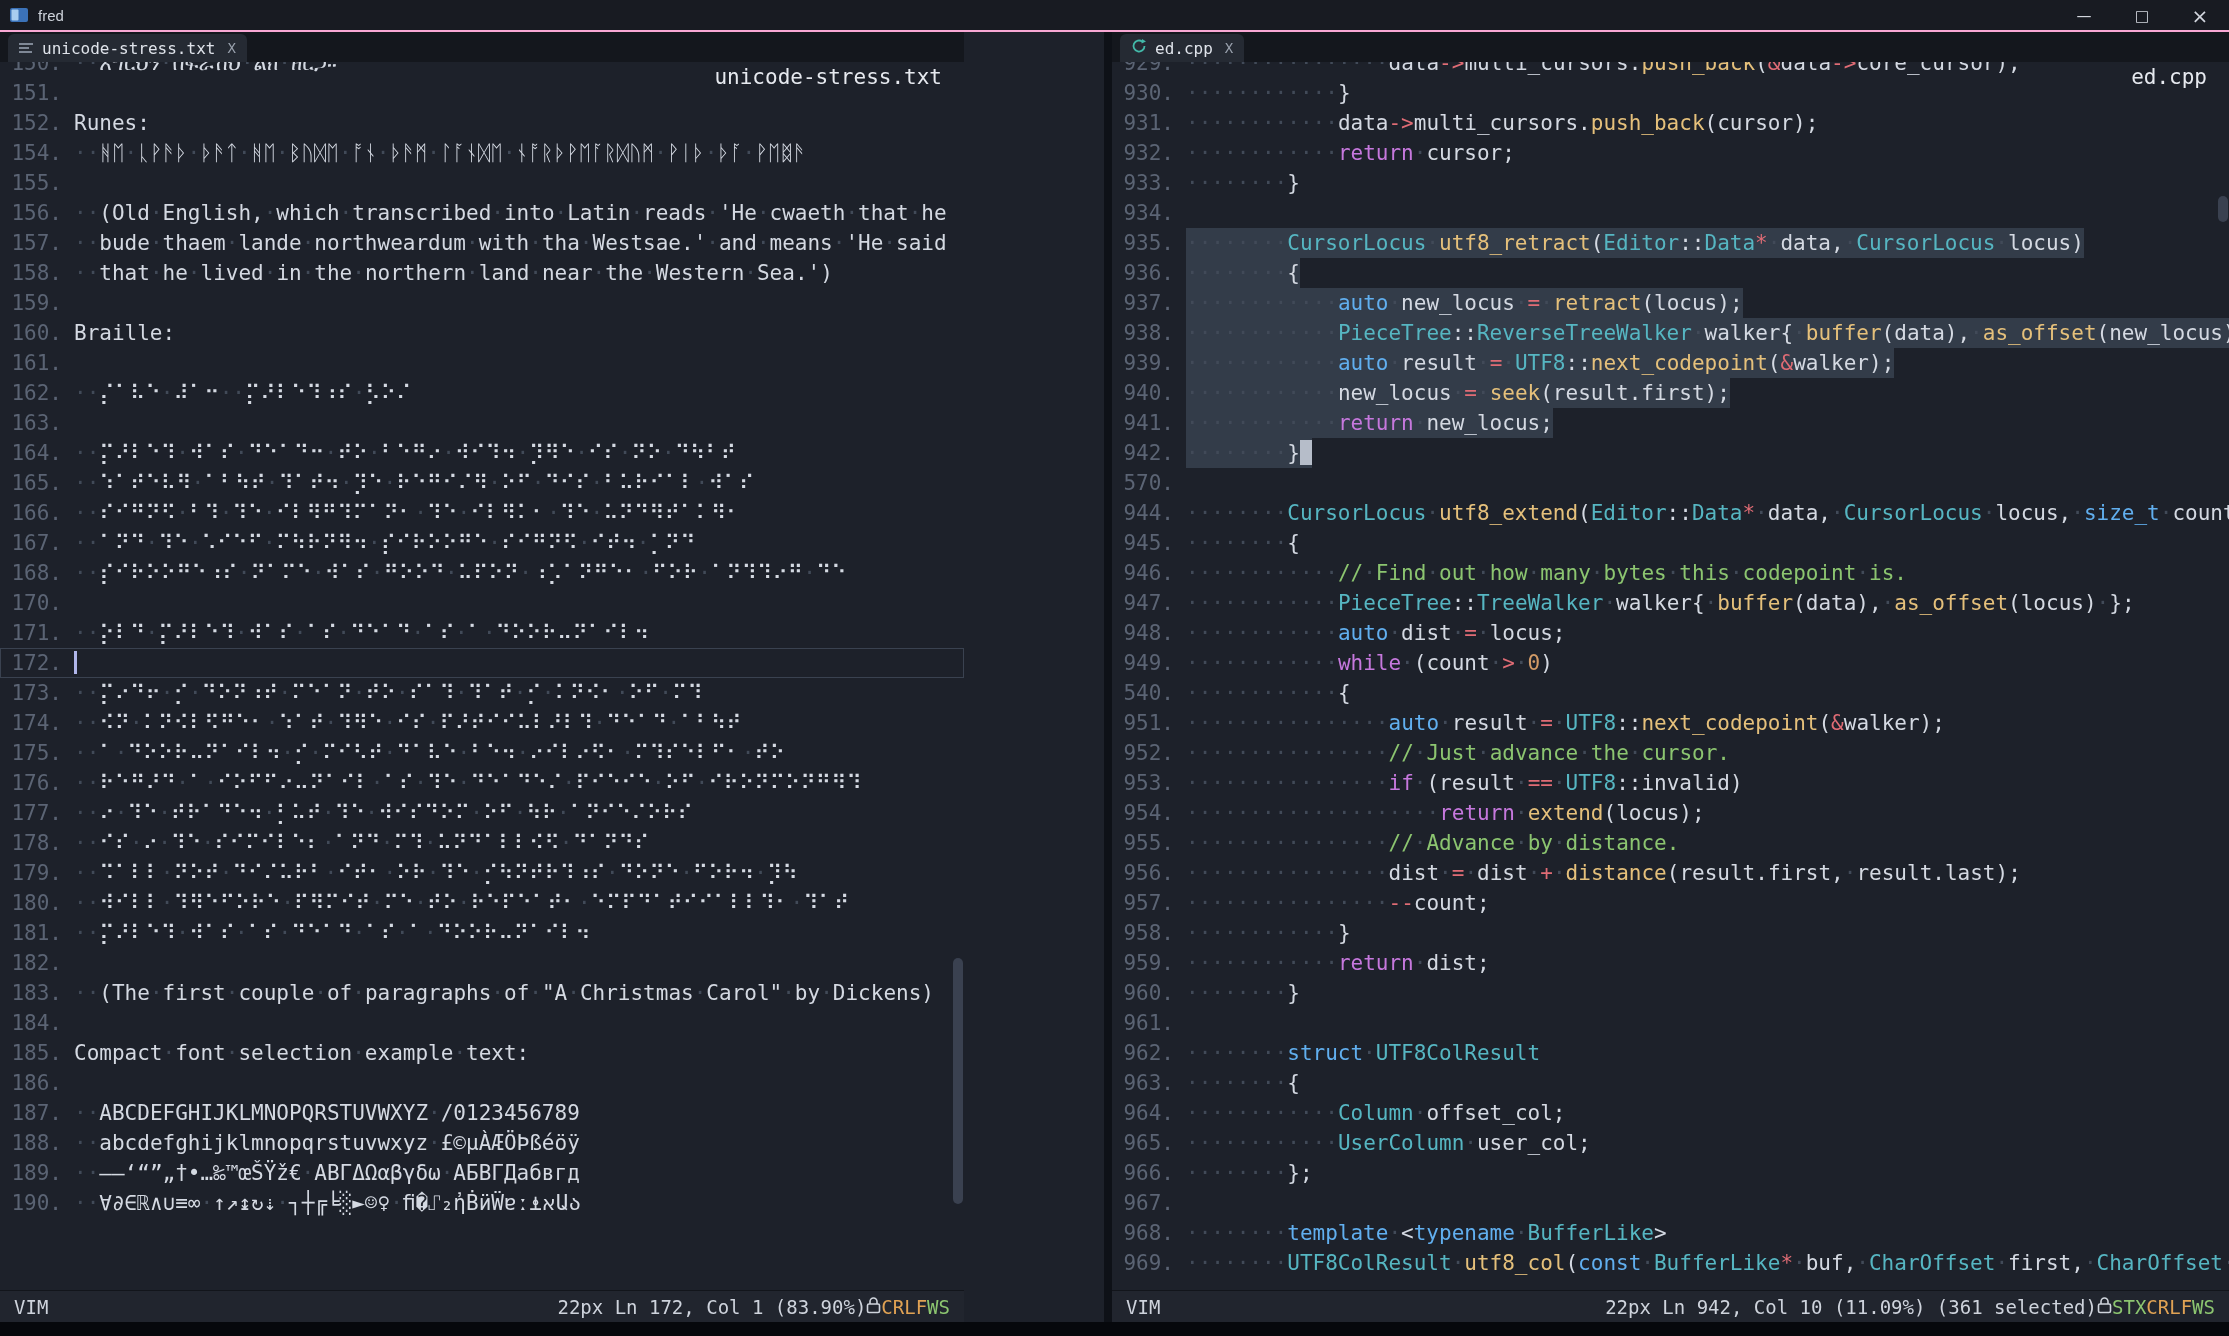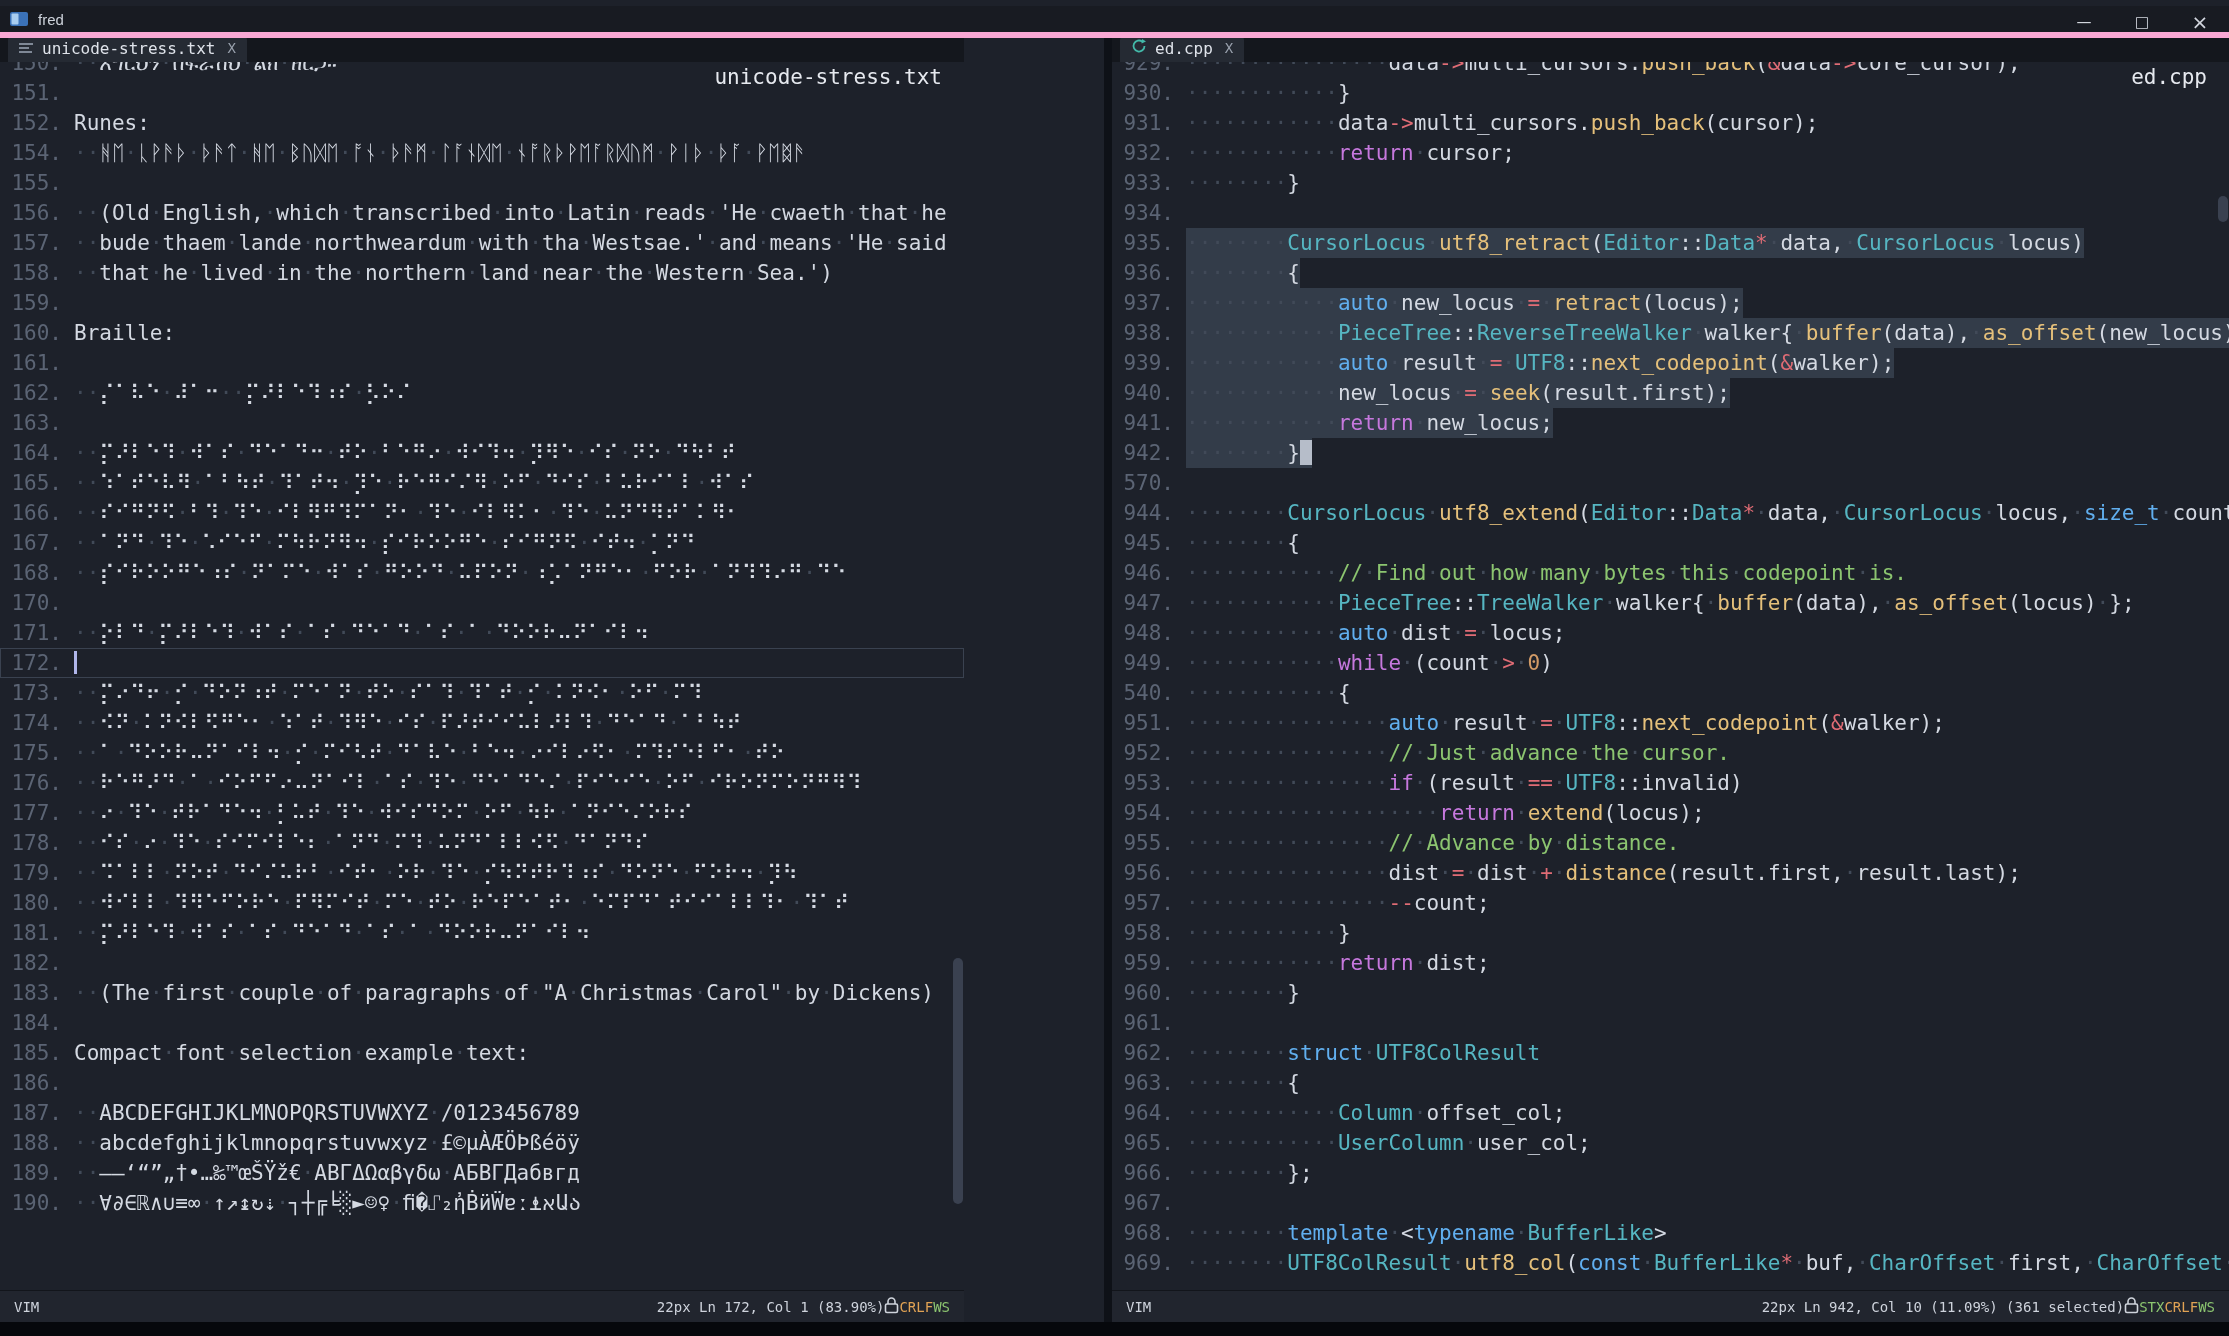--- a/index.html
+++ b/index.html
@@ -2,22 +2,22 @@
 <html style="--editor_bg: #1d212a; --titlebar_bg: #181b22; --tabbar_bg: #14171d; --tab_active_bg: #252a33; --statusbar_bg: #21252e; --divider: #0e1117; --bottom_strip: #06080c; --text: #d4d9e2; --tab_text: #dfe3ea; --overlay_text: #e6e9ef; --line_number: #5b6474; --whitespace_dot: #414a58; --selection: #333c49; --caret: #b0b6ea; --block_cursor: #b6bdc9; --current_line_outline: #3a4250; --scroll_thumb: #3a4150; --keyword: #61afef; --control: #c678dd; --type: #56b6c2; --function: #e5c07b; --comment: #8cc570; --operator: #e06c75; --number: #d19a66; --status_text: #ced3dc; --status_crlf: #e0a254; --status_green: #8cc570;"><head>
 <meta charset="utf-8">
 <title>fred</title>
 <style>
   *{margin:0;padding:0;box-sizing:border-box}
   html,body{width:2229px;height:1336px;overflow:hidden;background:#0a0c10}
   .window{position:relative;width:2229px;height:1336px;background:var(--editor_bg);
           font-family:"DejaVu Sans Mono","DejaVu Sans",monospace}
 
   
-  .titlebar{position:absolute;top:6px;left:0;right:0;height:32px;background:var(--titlebar_bg);
-            display:flex;align-items:center;border-bottom:6px solid #f9a8d4;z-index:30}
+  .titlebar{position:absolute;top:0;left:0;right:0;height:32px;background:var(--titlebar_bg);
+            display:flex;align-items:center;border-bottom:2px solid #f9a8d4;z-index:30}
   .app-icon{margin-left:10px;display:flex}
   .title{color:#cdd2da;font-size:15px;font-family:"Liberation Sans",sans-serif;margin-left:10px}
   .win-controls{position:absolute;right:0;top:0;height:32px;display:flex}
   .win-btn{width:58px;height:32px;display:flex;align-items:center;justify-content:center;
            color:#d2d6de;font-size:15px;background:transparent;border:none;font-family:"DejaVu Sans",sans-serif}
   .win-btn.close{font-size:20px}
 
   
   .pane{position:absolute;top:32px;bottom:14px;display:flex;flex-direction:column}
   #pane-left{left:0;width:964px}
@@ -56,21 +56,21 @@
   .overlay-name{position:absolute;top:0;right:22px;height:30px;line-height:30px;font-size:21px;
                 color:var(--overlay_text);z-index:5}
 
   .scrollbar{position:absolute;top:0;right:0;bottom:0;width:12px;z-index:6}
   .thumb{position:absolute;right:1px;width:10px;background:var(--scroll_thumb);border-radius:5px}
   #pane-left .thumb{top:73%;height:20%}
   #pane-right .thumb{top:10.9%;height:26px}
 
   
   .statusbar{flex:0 0 32px;background:var(--statusbar_bg);display:flex;align-items:center;
-             justify-content:space-between;padding:0 14px;font-size:14px;color:var(--status_text);
+             justify-content:space-between;padding:0 14px;font-size:19px;color:var(--status_text);
              border-top:1px solid #12151b}
   .status-right{display:flex;align-items:center;}
   .st-crlf{color:var(--status_crlf)}
   .st-green{color:var(--status_green)}
 </style>
 </head>
 <body>
 
 <div class="window">
 

